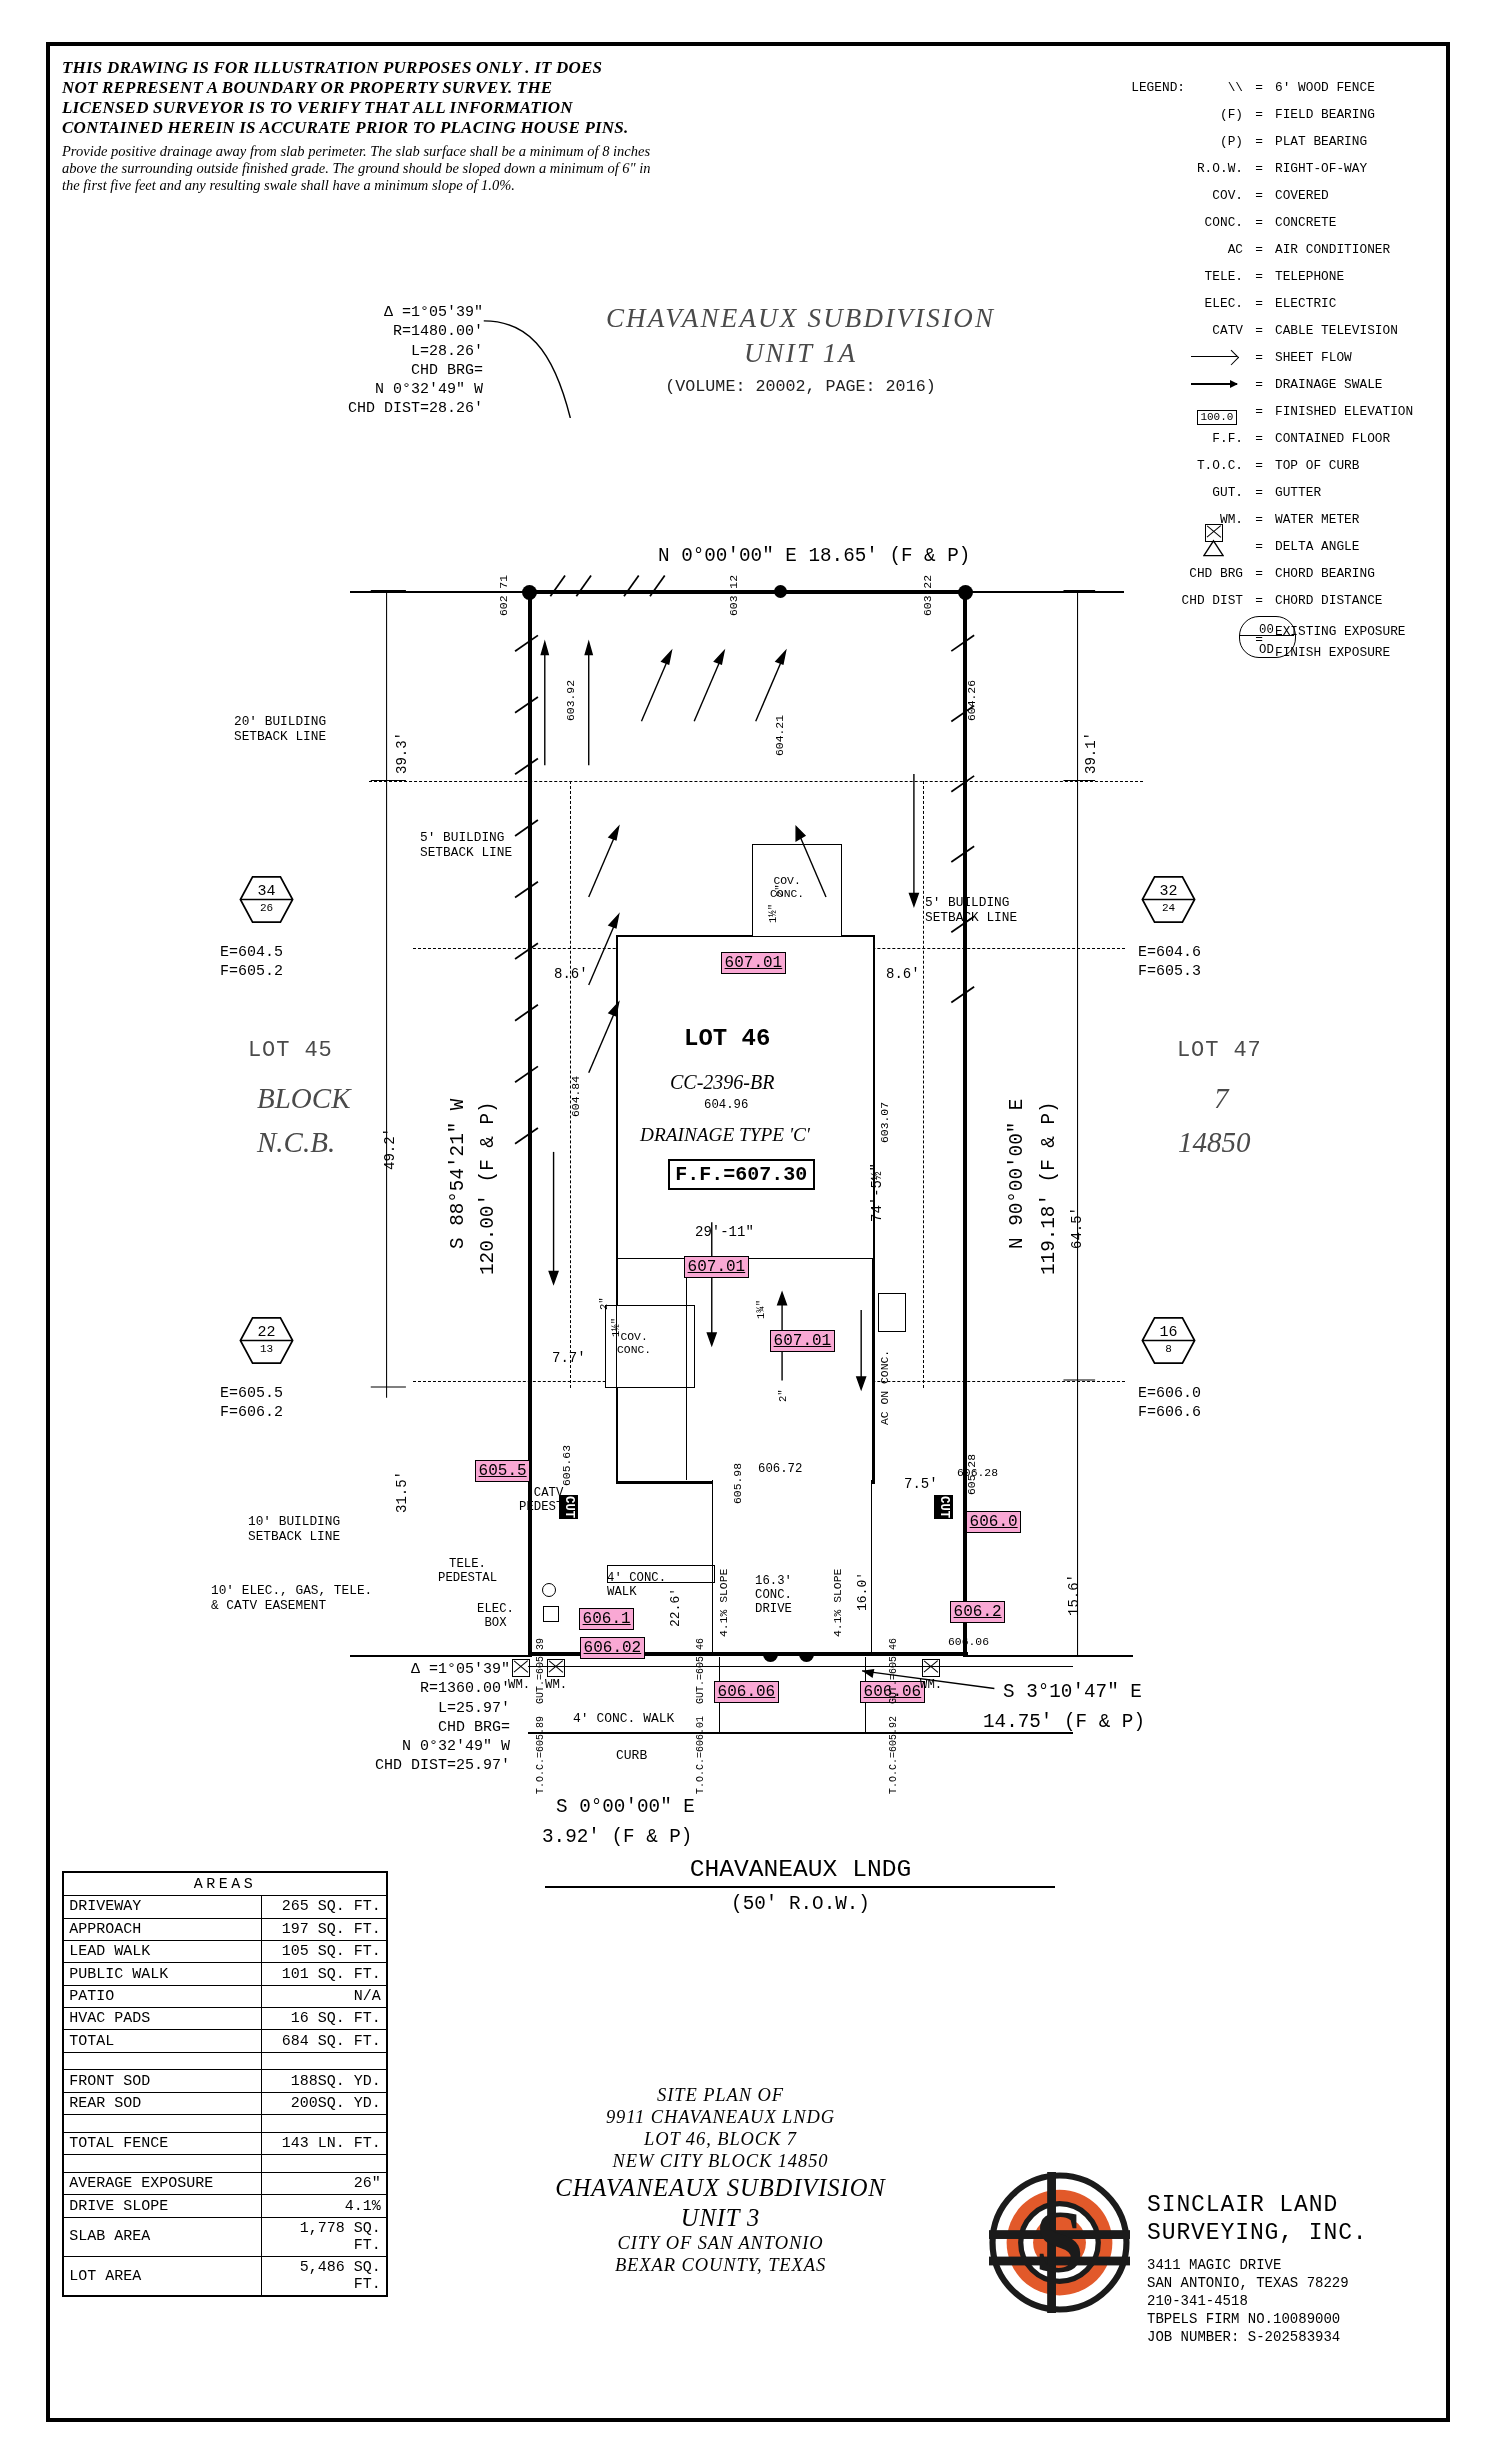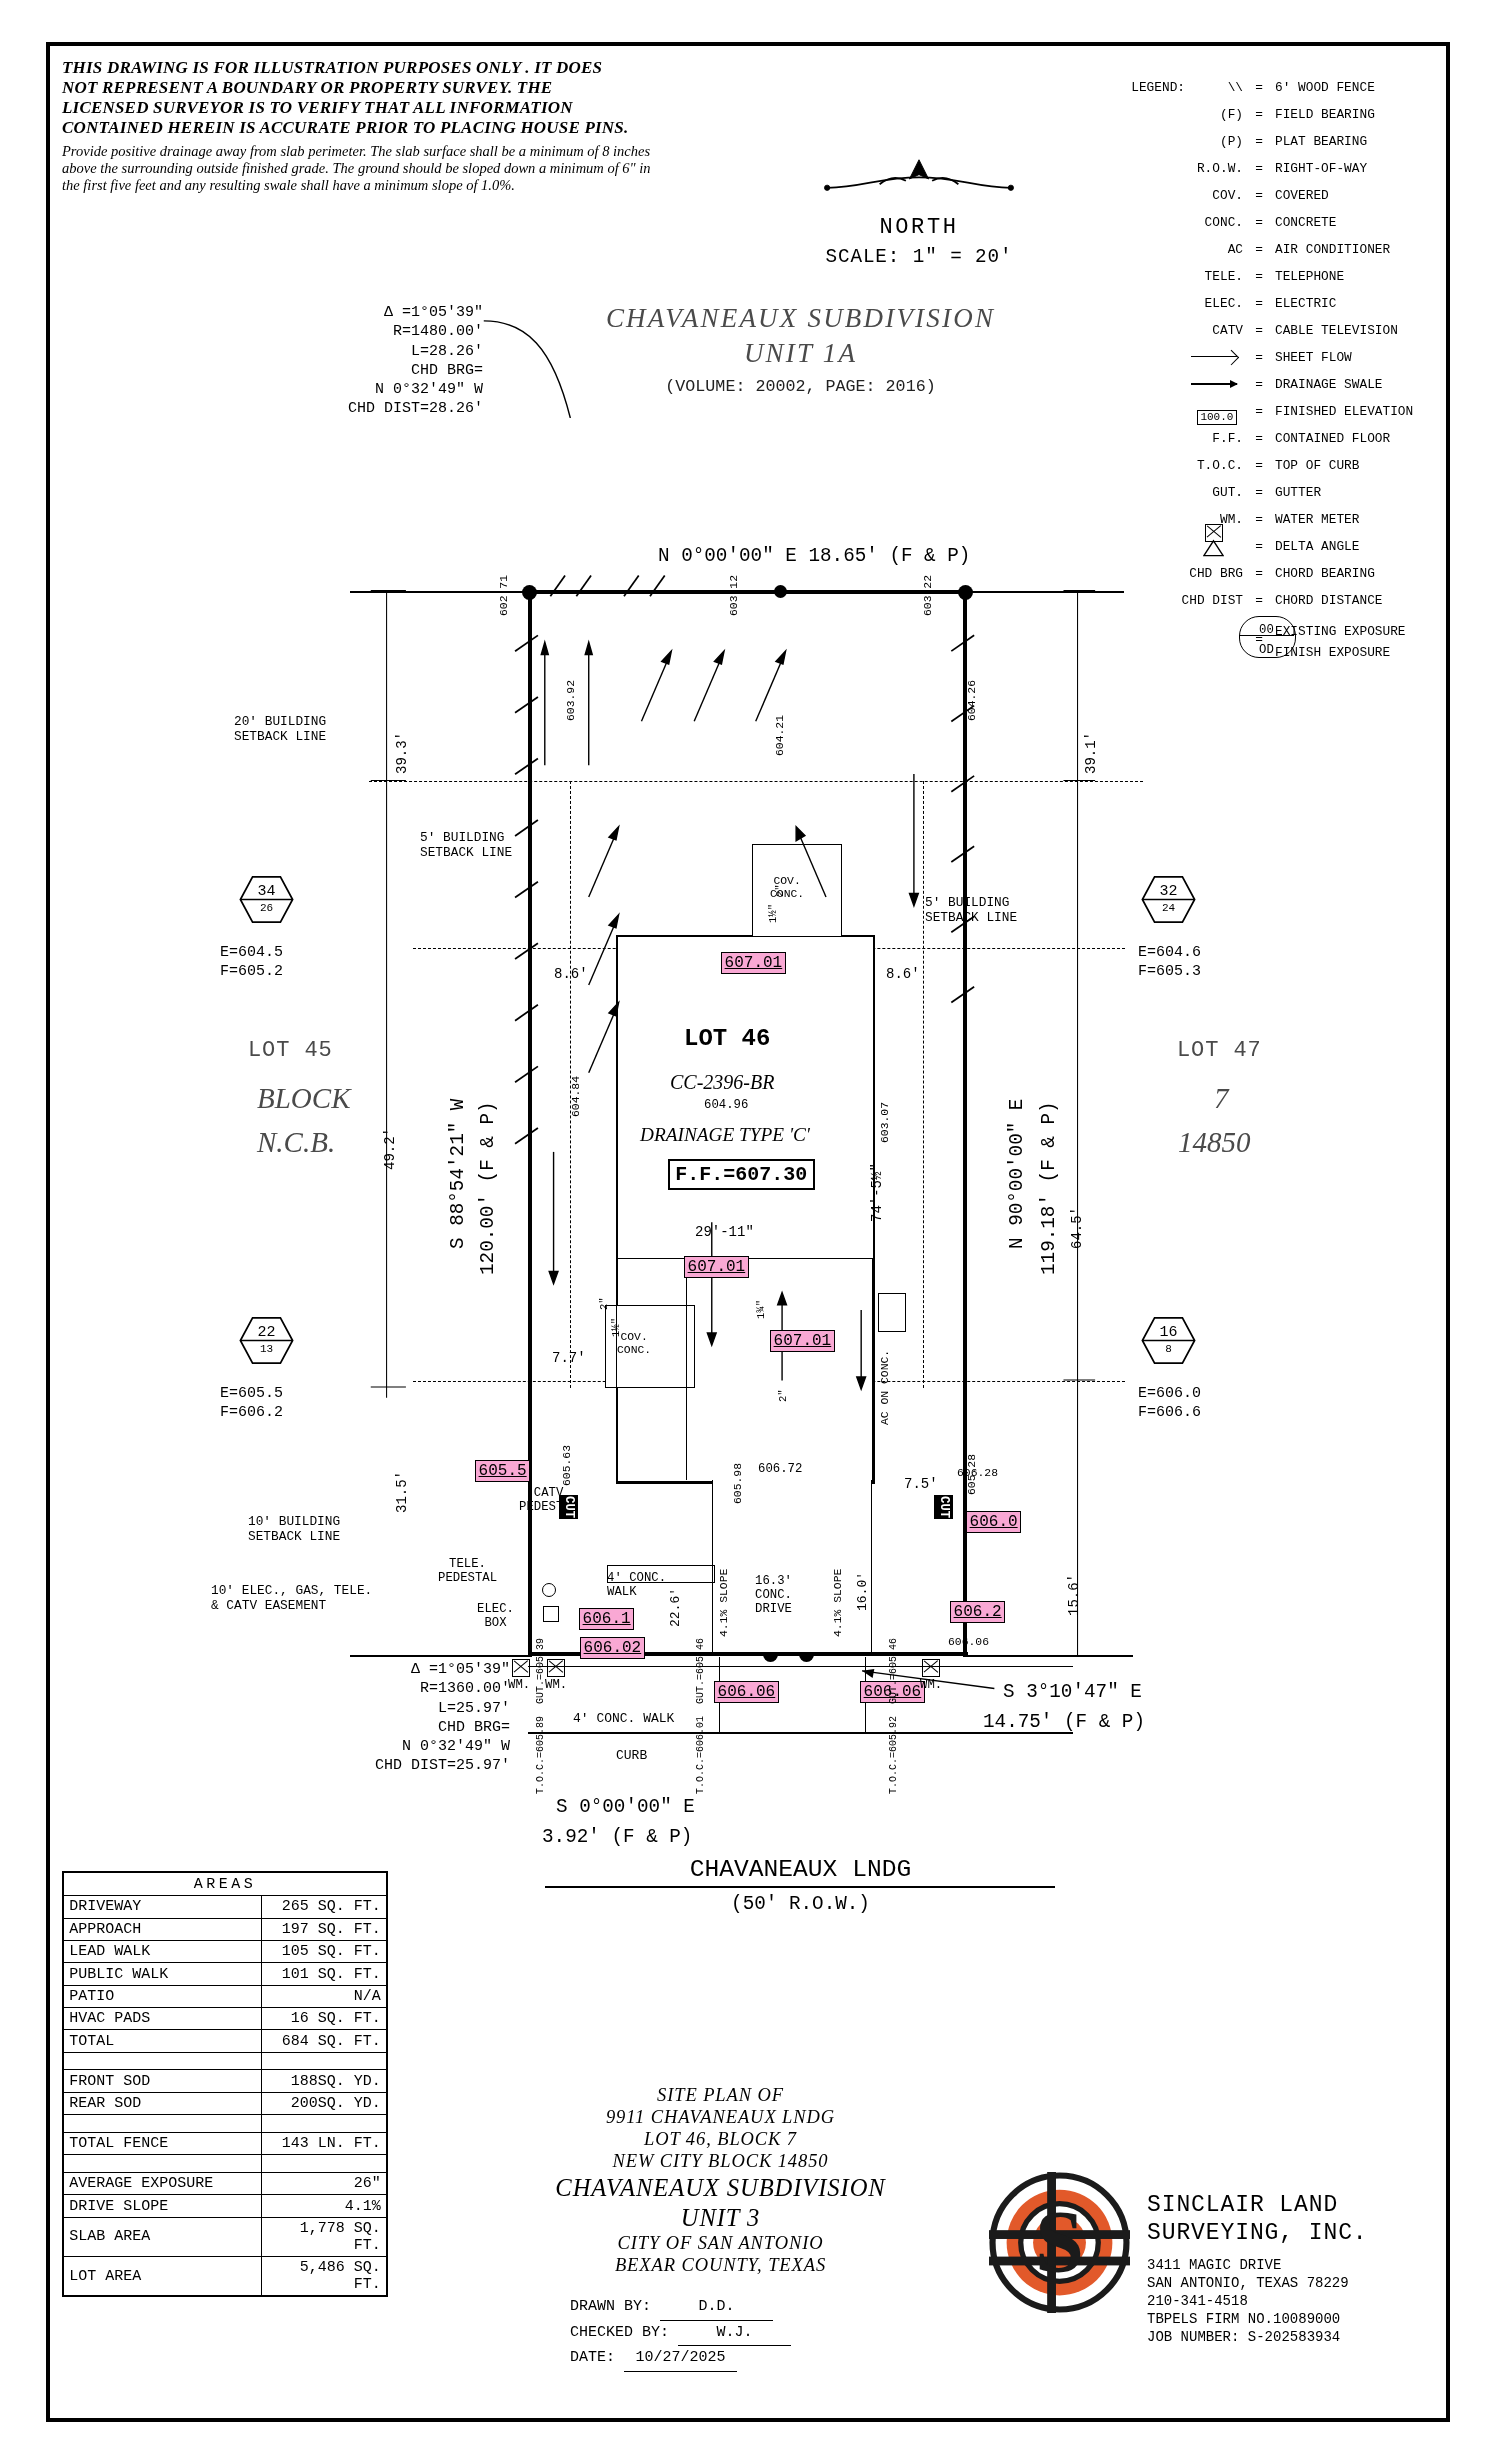--- a/index.html
+++ b/index.html
@@ -216,34 +216,20 @@
         <span class="abs" style="left:0;top:19.3px;width:55px;height:0;border-top:1.4px solid #000;"></span>
         <span class="abs mono" style="left:0;top:0.9px;width:55px;font-size:12.3px;">00</span>
         <span class="abs mono" style="left:0;top:21px;width:55px;font-size:12.3px;">OD</span>
       </span>
       <span class="eq" style="top:12.3px;">=</span>
       <span class="v" style="top:3.5px;">EXISTING EXPOSURE</span>
       <span class="v" style="top:24.6px;">FINISH EXPOSURE</span>
     </div>
   </div>
 
-  <div class="abs" id="north">
-    <svg width="290" height="49" viewBox="0 0 330 56">
-      <g stroke="#000" fill="#000">
-        <path d="M60,34 C100,34 120,22 165,22 C210,22 230,34 270,34" fill="none" stroke-width="2"></path>
-        <polygon points="165,2 176,24 165,19 154,24"></polygon>
-        <path d="M120,30 q15,-12 30,-4" fill="none" stroke-width="2"></path>
-        <path d="M210,30 q-15,-12 -30,-4" fill="none" stroke-width="2"></path>
-        <circle cx="60" cy="34" r="3"></circle>
-        <circle cx="270" cy="34" r="3"></circle>
-      </g>
-    </svg>
-    <div class="nlabel">NORTH</div>
-    <div class="nscale">SCALE:  1"  =  20'</div>
-  </div>
 
   <div class="abs" id="subtitle">
     <div class="t1">CHAVANEAUX SUBDIVISION</div>
     <div class="t2">UNIT 1A</div>
     <div class="t3">(VOLUME: 20002, PAGE: 2016)</div>
   </div>
 
   <div class="abs curve" style="left:237px;top:303px;width:246px;">
     <div>Δ =1°05'39"</div>
     <div>R=1480.00'</div>
@@ -647,34 +633,20 @@
     <div class="p1">SITE PLAN OF</div>
     <div class="p1">9911 CHAVANEAUX LNDG</div>
     <div class="p1">LOT 46, BLOCK 7</div>
     <div class="p1">NEW CITY BLOCK 14850</div>
     <div class="p2">CHAVANEAUX SUBDIVISION</div>
     <div class="p2">UNIT 3</div>
     <div class="p3">CITY OF SAN ANTONIO</div>
     <div class="p3">BEXAR COUNTY, TEXAS</div>
   </div>
 
-  <div class="abs" id="signoff">
-    <div>
-      <span>DRAWN BY:</span>
-      <span class="ln">D.D.</span>
-    </div>
-    <div>
-      <span>CHECKED BY:</span>
-      <span class="ln">W.J.</span>
-    </div>
-    <div>
-      <span>DATE:</span>
-      <span class="ln">10/27/2025</span>
-    </div>
-  </div>
 
   <div class="abs" id="company">
     <div class="abs" style="left:0;top:0;">
       <svg width="141" height="141" viewBox="0 0 160 160">
         <circle cx="80" cy="80" r="76" fill="#fff" stroke="#1b1b1b" stroke-width="7"></circle>
         <circle cx="80" cy="80" r="60" fill="#e2592a"></circle>
         <circle cx="80" cy="80" r="44" fill="#fff" stroke="#1b1b1b" stroke-width="6"></circle>
         <circle cx="80" cy="80" r="30" fill="#e2592a"></circle>
         <rect x="0" y="66" width="160" height="10" fill="#1b1b1b"></rect>
         <rect x="0" y="96" width="160" height="10" fill="#1b1b1b"></rect>

